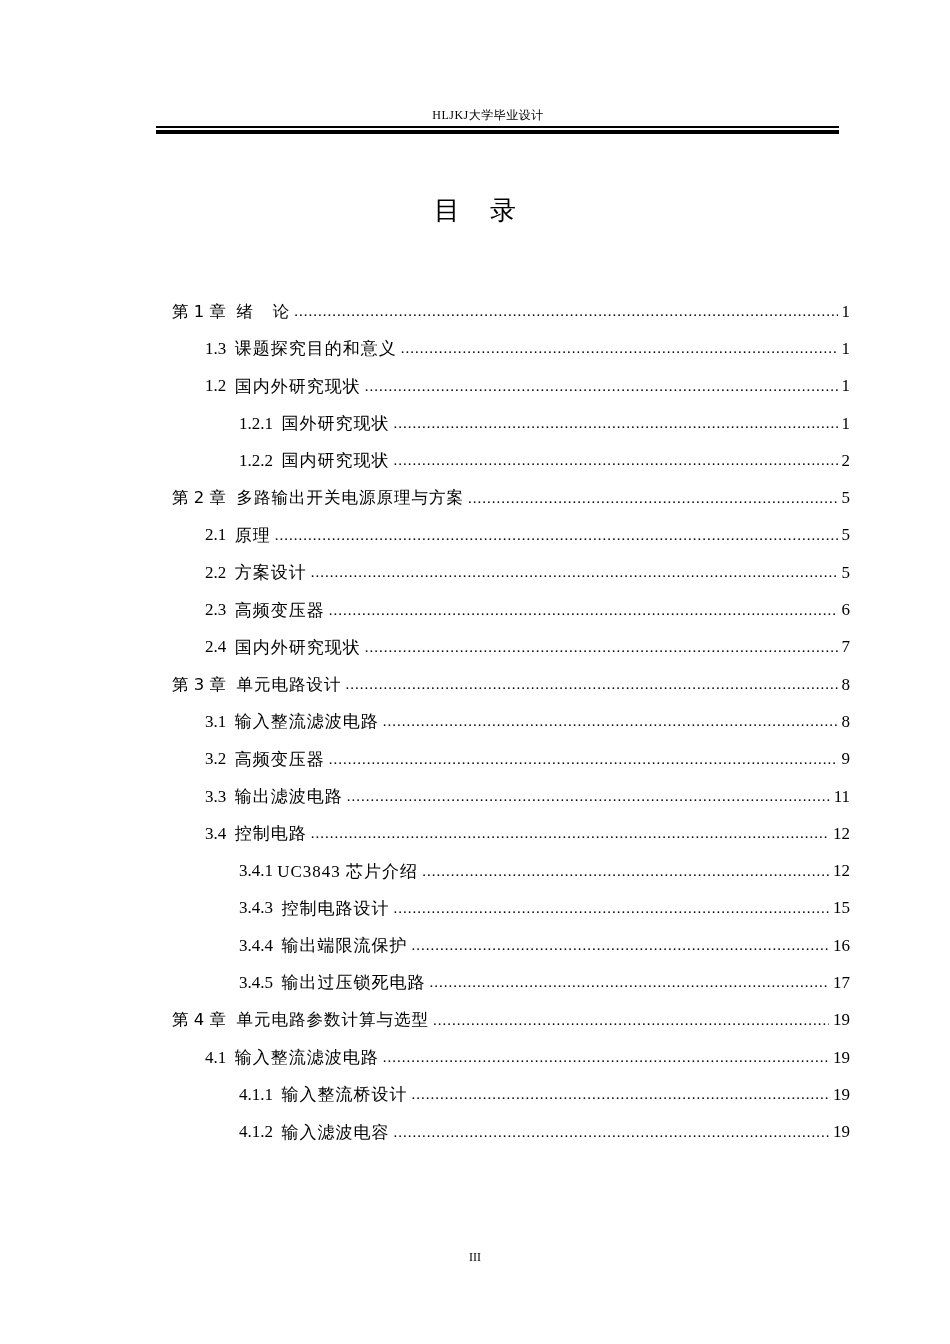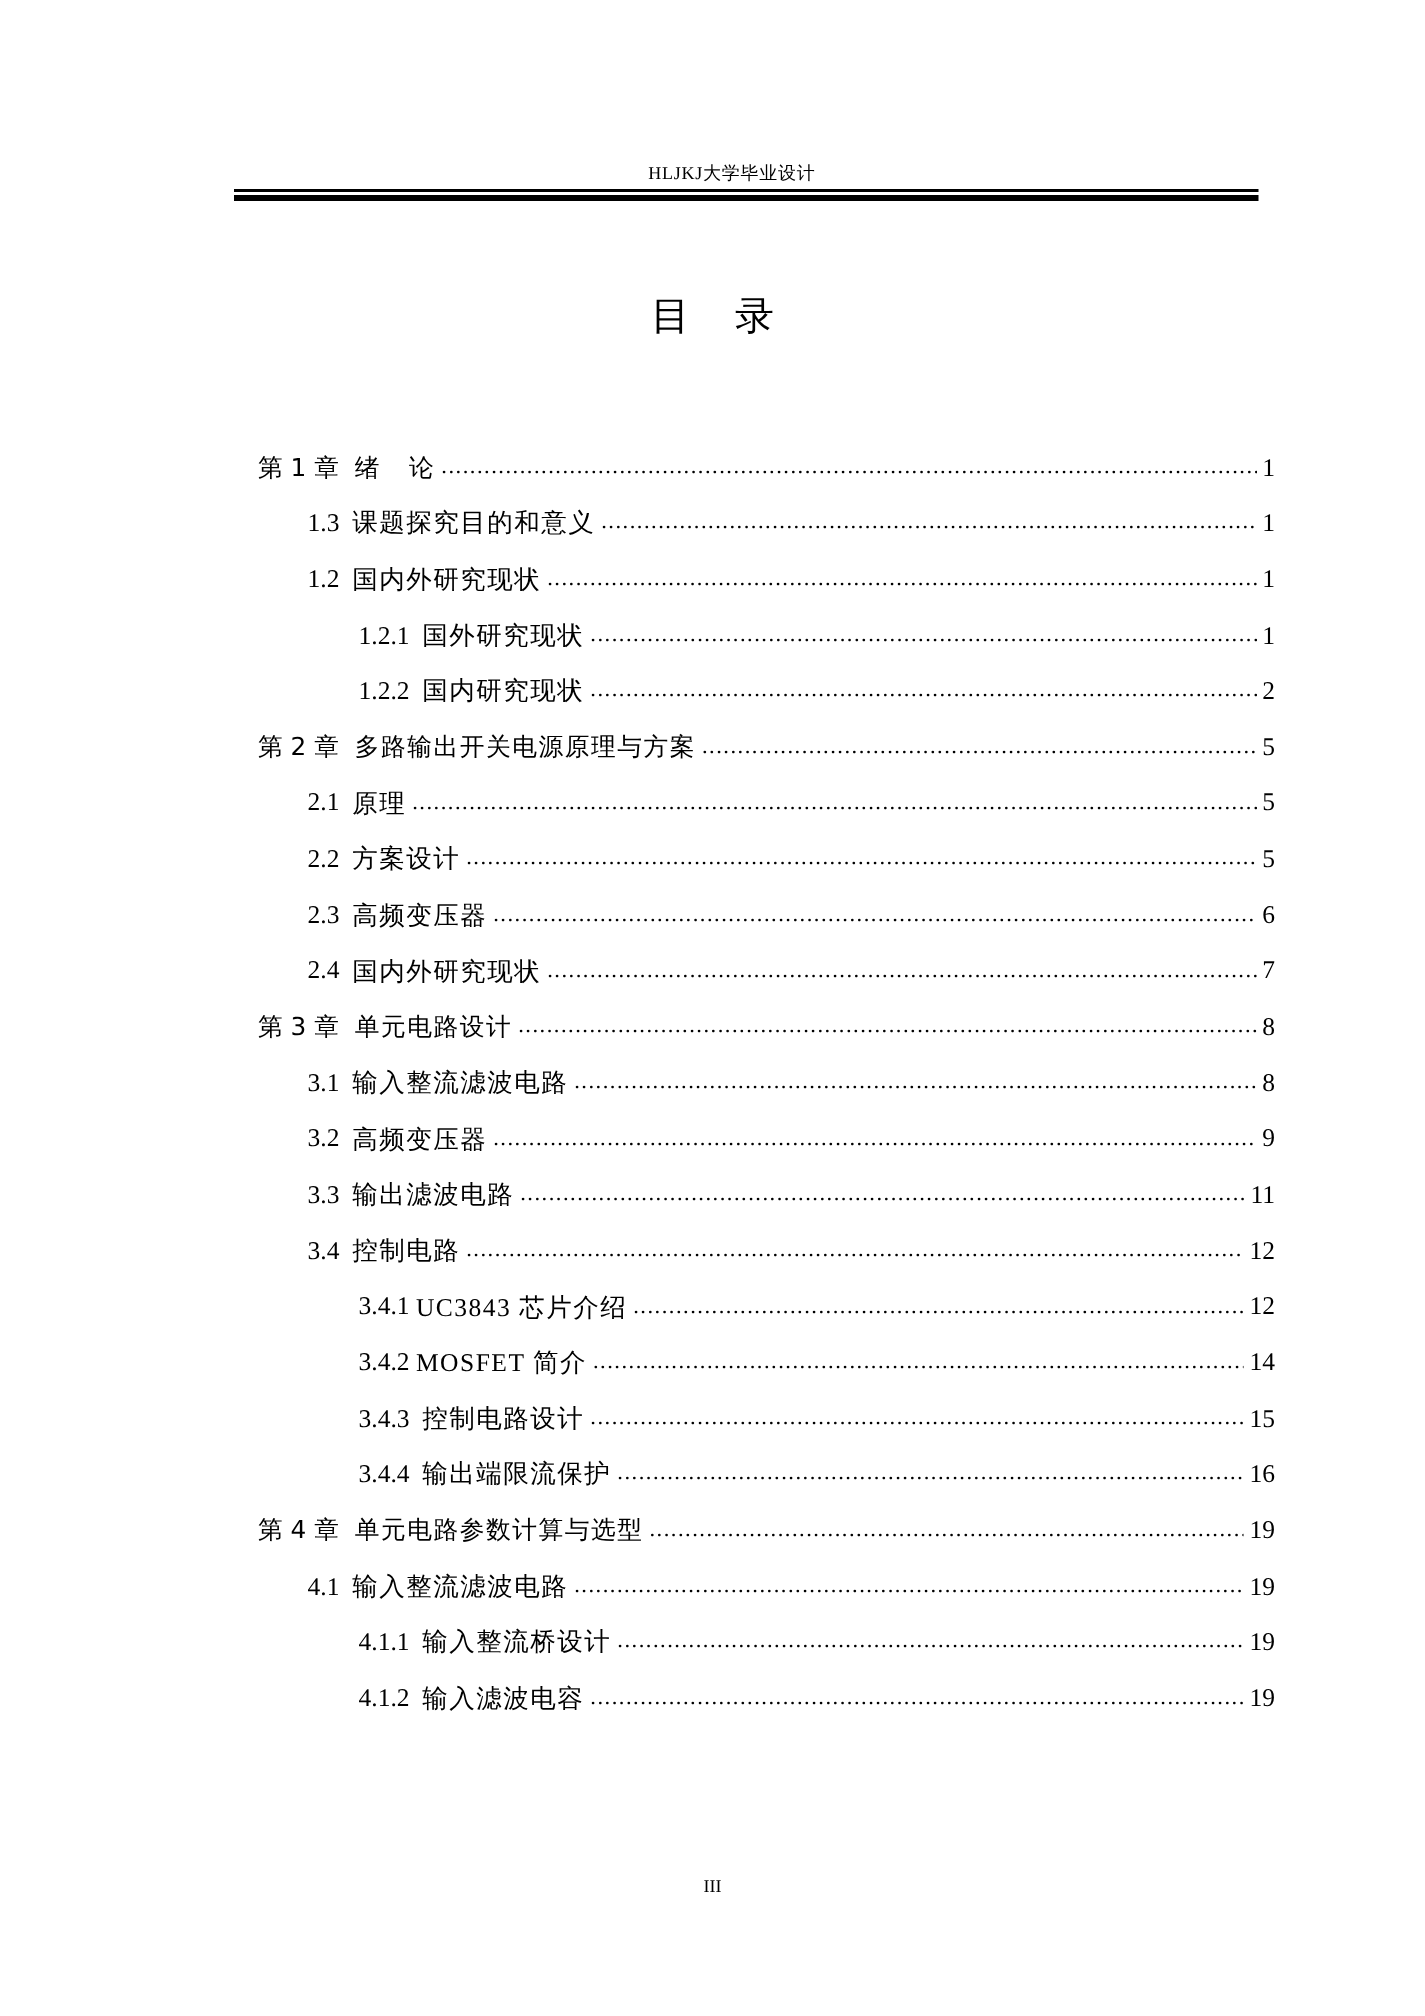--- a/index.html
+++ b/index.html
@@ -123,36 +123,36 @@
       <span class="dots"></span>
       <span class="page">12</span>
     </div>
     <div class="toc-row l3">
       <span class="num">3.4.1 </span>
       <span class="label">UC3843 芯片介绍</span>
       <span class="dots"></span>
       <span class="page">12</span>
     </div>
     <div class="toc-row l3">
-      <span class="num">3.4.2 </span>
-      <span class="label">MOSFET 简介</span>
-      <span class="dots"></span>
-      <span class="page">14</span>
-    </div>
-    <div class="toc-row l3">
       <span class="num">3.4.3  </span>
       <span class="label">控制电路设计</span>
       <span class="dots"></span>
       <span class="page">15</span>
     </div>
     <div class="toc-row l3">
       <span class="num">3.4.4  </span>
       <span class="label">输出端限流保护</span>
       <span class="dots"></span>
       <span class="page">16</span>
+    </div>
+    <div class="toc-row l3">
+      <span class="num">3.4.5  </span>
+      <span class="label">输出过压锁死电路</span>
+      <span class="dots"></span>
+      <span class="page">17</span>
     </div>
     <div class="toc-row chapter">
       <span class="num">第 4 章  </span>
       <span class="label">单元电路参数计算与选型</span>
       <span class="dots"></span>
       <span class="page">19</span>
     </div>
     <div class="toc-row l2">
       <span class="num">4.1  </span>
       <span class="label">输入整流滤波电路</span>

